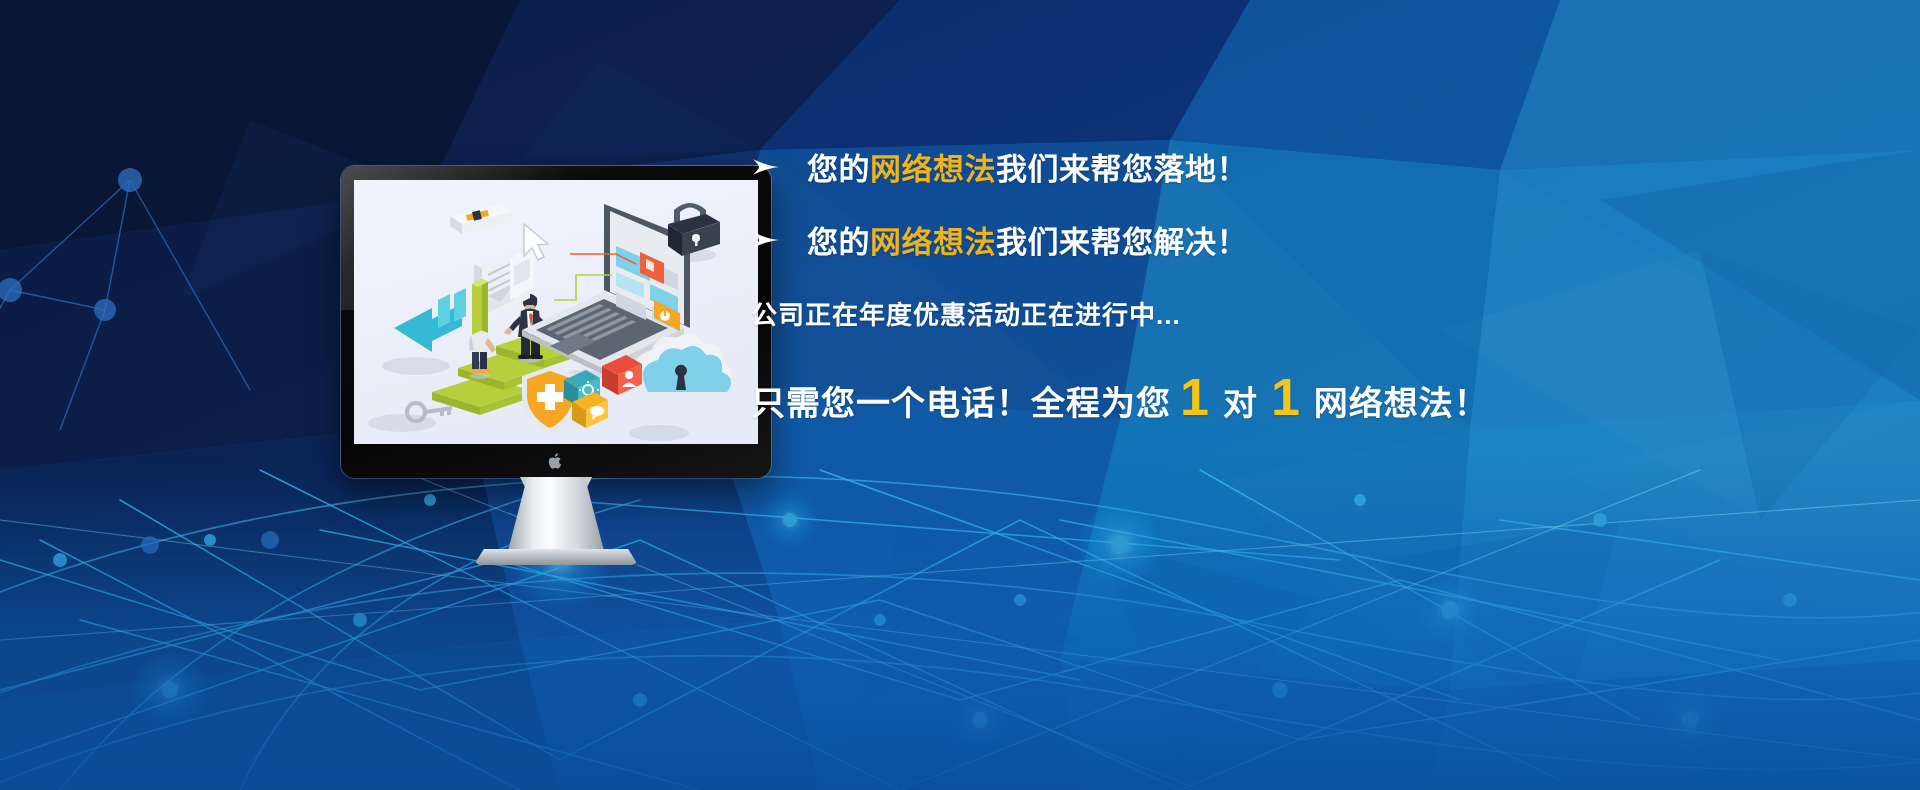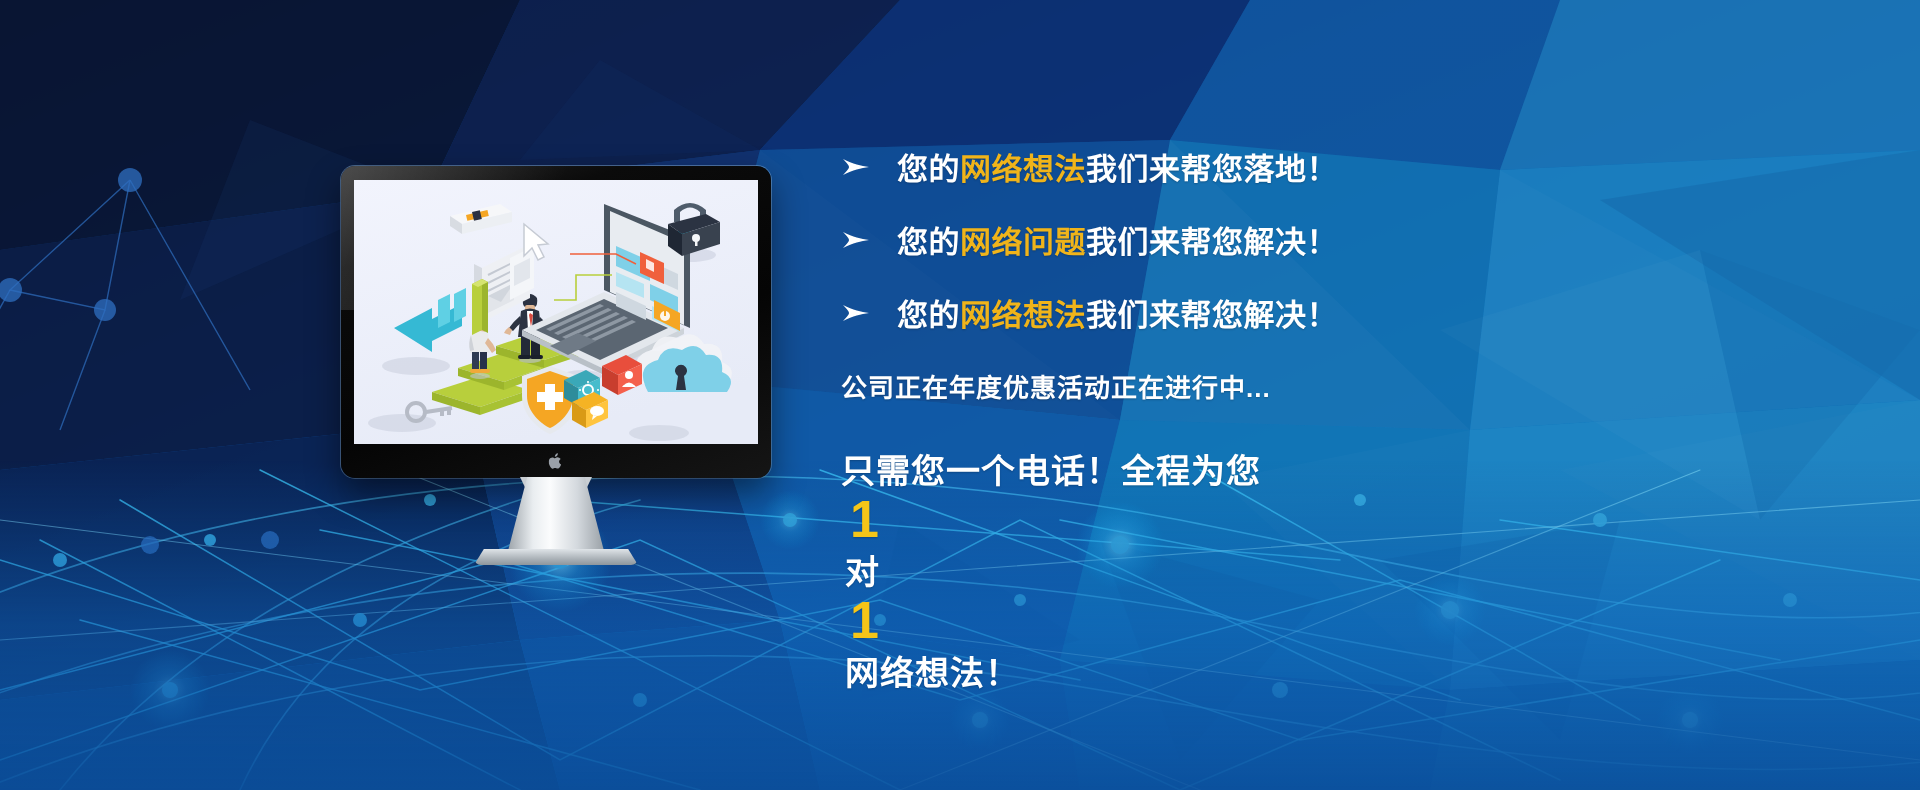--- a/index.html
+++ b/index.html
@@ -68,21 +68,21 @@
     top:383px; width:164px; height:16px;
     border-radius:4px 4px 7px 7px;
     background:linear-gradient(180deg,#dfe4e8,#aab1b7 62%,#8e969d);
     clip-path:polygon(6% 0,94% 0,100% 100%,0 100%);
     box-shadow:0 5px 14px rgba(0,0,0,.35);
   }
 
   
   .copy{
     position:absolute;
-    left:841px; top:130px;
+    left:751px; top:130px;
     width:860px;
   }
   .bullet-row{
     display:flex;
     align-items:center;
     height:73px;
   }
   .bullet-icon{
     width:56px;
     flex:0 0 56px;
@@ -115,21 +115,20 @@
   .cta{
     margin-top:40px;
     font-size:34px;
     font-weight:bold;
     color:#ffffff;
     letter-spacing:1px;
     white-space:nowrap;
     display:flex;
     align-items:baseline;
     text-shadow:0 1px 2px rgba(0,0,0,.22);
-    flex-direction:column;
   }
   .cta .big{
     color:#f5c518;
     font-size:52px;
     font-weight:bold;
     padding:0 9px;
     line-height:1;
   }
   .cta .mid{padding:0 4px;}
 </style>
@@ -504,28 +503,20 @@
 
     <div class="bullet-row">
       <span class="bullet-icon">
         <svg width="30" height="20" viewBox="0 0 30 20" aria-hidden="true">
           <path d="M2 2 C 12 7, 20 9, 28 10 C 20 11, 12 13, 2 18 C 7 13, 8 11, 8 10 C 8 9, 7 7, 2 2 Z" fill="#ffffff"></path>
         </svg>
       </span>
       <span class="bullet-text"><span>您的</span><span class="hl">网络想法</span><span>我们来帮您落地！</span></span>
     </div>
 
-    <div class="bullet-row">
-      <span class="bullet-icon">
-        <svg width="30" height="20" viewBox="0 0 30 20" aria-hidden="true">
-          <path d="M2 2 C 12 7, 20 9, 28 10 C 20 11, 12 13, 2 18 C 7 13, 8 11, 8 10 C 8 9, 7 7, 2 2 Z" fill="#ffffff"></path>
-        </svg>
-      </span>
-      <span class="bullet-text"><span>您的</span><span class="hl">网络问题</span><span>我们来帮您解决！</span></span>
-    </div>
 
     <div class="bullet-row">
       <span class="bullet-icon">
         <svg width="30" height="20" viewBox="0 0 30 20" aria-hidden="true">
           <path d="M2 2 C 12 7, 20 9, 28 10 C 20 11, 12 13, 2 18 C 7 13, 8 11, 8 10 C 8 9, 7 7, 2 2 Z" fill="#ffffff"></path>
         </svg>
       </span>
       <span class="bullet-text"><span>您的</span><span class="hl">网络想法</span><span>我们来帮您解决！</span></span>
     </div>
 

